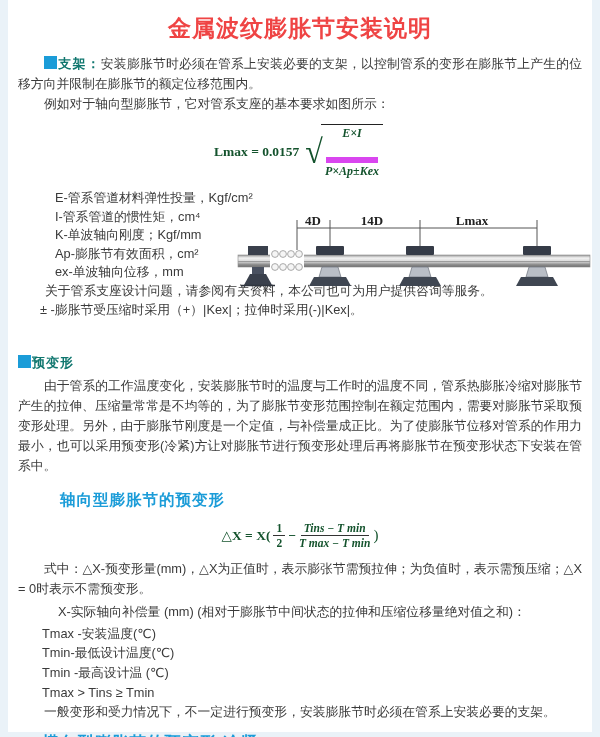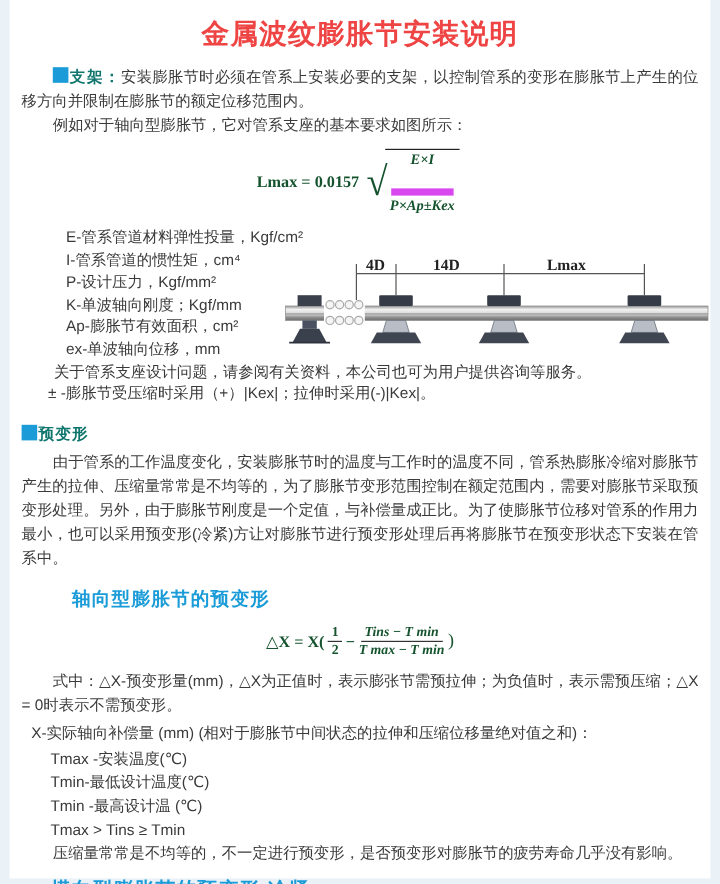--- a/index.html
+++ b/index.html
@@ -72,21 +72,21 @@
   .diagram{position:absolute;left:196px;top:26px;width:380px;height:84px;}
 
   
   .sub-heading{
     color:#1b9cd8;font-weight:600;font-size:15.5px;margin:14px 0 2px 42px;letter-spacing:1px;font-family:Liberation Serif, serif;
   }
   .sub-heading2{
     color:#1b9cd8;font-weight:600;font-size:16.5px;margin:10px 0 0 24px;letter-spacing:1px;
   }
   .para{text-indent:26px;line-height:19.6px;}
-  .xline{margin-left:8px;line-height:19px;margin-top:3px;}
+  .xline{margin-left:40px;line-height:19px;margin-top:3px;}
   .t-block{margin:3px 0 0 24px;}
   .t-line{line-height:19.6px;text-align:left;}
   .note-indent{text-indent:26px;line-height:19.6px;}
 </style>
 </head>
 <body>
 
 <div class="edge left"></div>
 <div class="edge right"></div>
 <div class="edge-bottom"></div>
@@ -106,21 +106,20 @@
     <span class="radical">√</span>
     <span class="sqrt-body">
       <span class="num">E×I</span>
       <span class="den">P×Ap±Kex</span>
     </span>
   </div>
 
   <div class="defs-zone">
     <div class="def-line ml37">E-管系管道材料弹性投量，Kgf/cm²</div>
     <div class="def-line ml37">I-管系管道的惯性矩，cm⁴</div>
-    <div class="def-line ml37">P-设计压力，Kgf/mm²</div>
     <div class="def-line ml37">K-单波轴向刚度；Kgf/mm</div>
     <div class="def-line ml37">Ap-膨胀节有效面积，cm²</div>
     <div class="def-line ml37">ex-单波轴向位移，mm</div>
     <div class="def-line ml27">关于管系支座设计问题，请参阅有关资料，本公司也可为用户提供咨询等服务。</div>
     <div class="def-line ml22">± -膨胀节受压缩时采用（+）|Kex|；拉伸时采用(-)|Kex|。</div>
 
     <svg class="diagram" viewBox="0 0 380 84" xmlns="http://www.w3.org/2000/svg">
       <defs>
         <linearGradient id="pipeGrad" x1="0" y1="0" x2="0" y2="1">
           <stop offset="0" stop-color="#9a9a9a"></stop>
@@ -212,17 +211,17 @@
 
   <div class="def-line xline">X-实际轴向补偿量 (mm) (相对于膨胀节中间状态的拉伸和压缩位移量绝对值之和)：</div>
 
   <div class="t-block">
     <div class="t-line">Tmax -安装温度(℃)</div>
     <div class="t-line">Tmin-最低设计温度(℃)</div>
     <div class="t-line">Tmin -最高设计温 (℃)</div>
     <div class="t-line">Tmax &gt; Tins ≥ Tmin</div>
   </div>
 
-  <p class="body note-indent">压缩量常常是不均等的，不一定进行预变形，是否预变形对膨胀节的疲劳寿命几乎没有影响。</p>
+  <p class="body note-indent">一般变形和受力情况下，不一定进行预变形，安装膨胀节时必须在管系上安装必要的支架。</p>
 
   <div class="sub-heading2">横向型膨胀节的预变形-冷紧</div>
 
 </div>
 
 </body></html>

